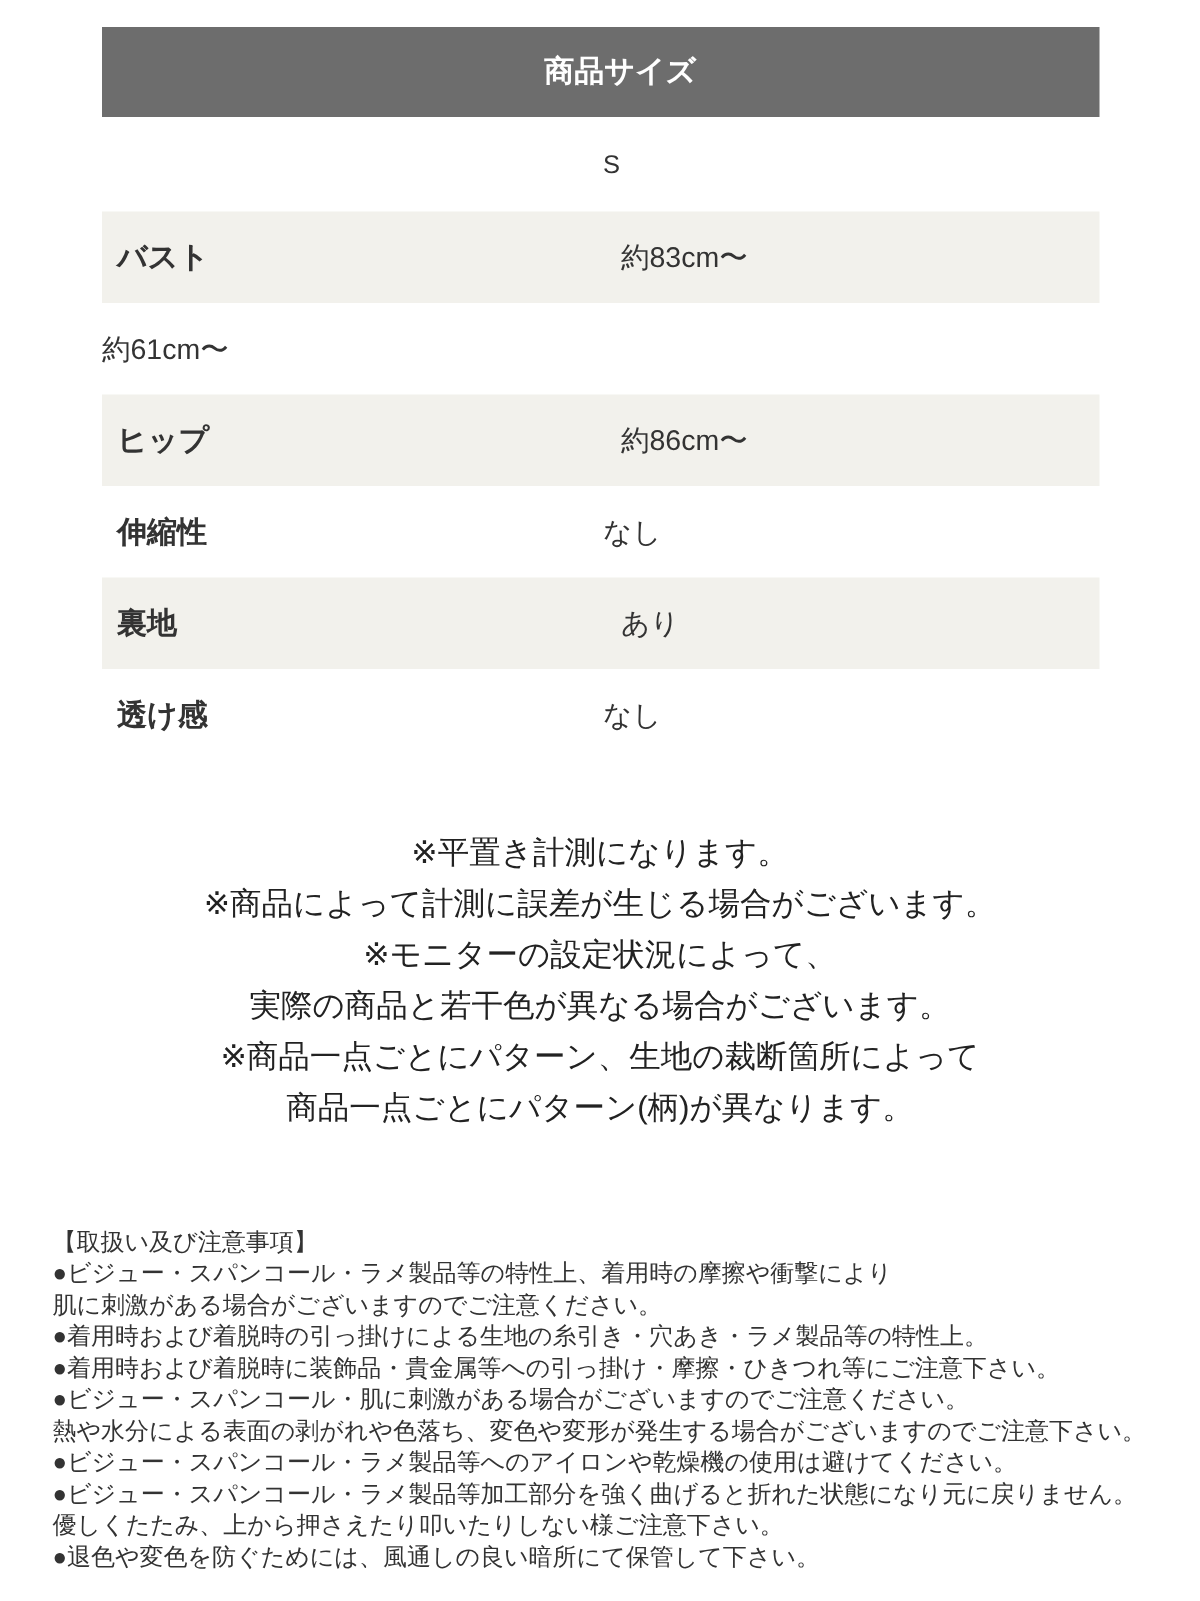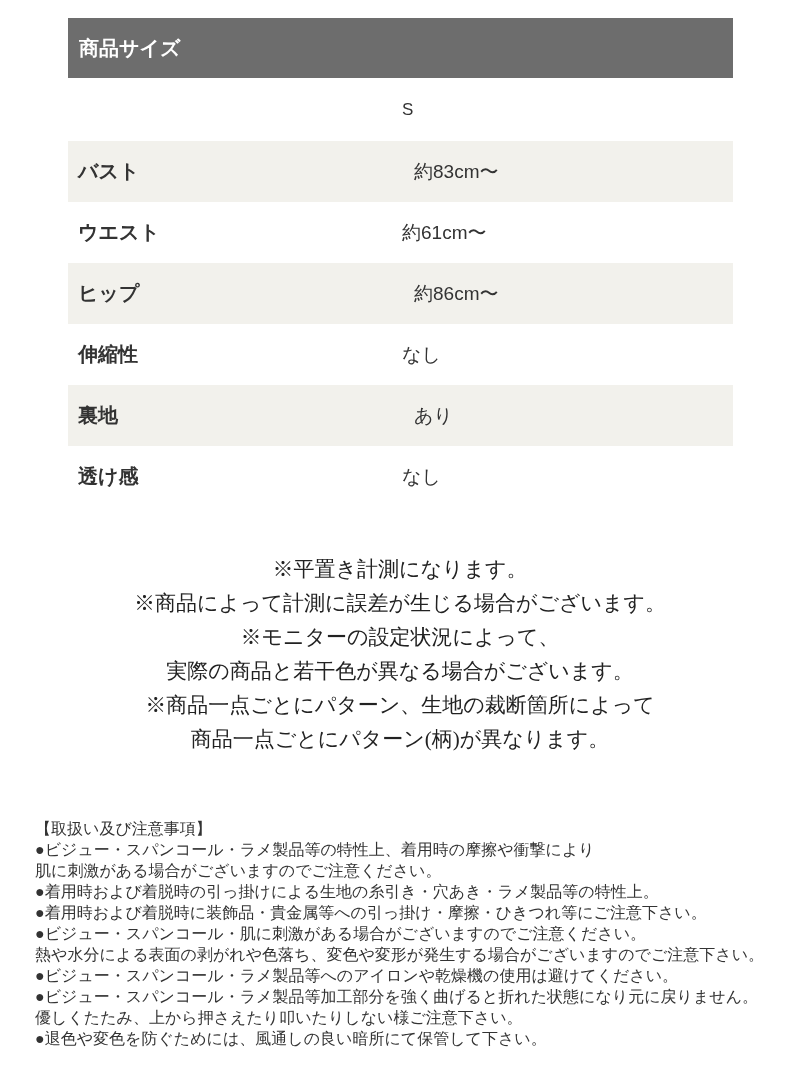--- a/index.html
+++ b/index.html
@@ -24,22 +24,23 @@
     top: 18px;
     width: 665px;
   }
   .table-header {
     height: 60px;
     background: #6d6d6d;
     color: #ffffff;
     font-size: 20px;
     font-weight: bold;
     line-height: 60px;
-    padding-left: 11px;
+    padding-left: 26px;
     box-sizing: border-box;
+    text-align: center;
   }
   .size-row {
     display: flex;
     align-items: center;
     height: 61px;
     background: #ffffff;
   }
   .size-row.col-head {
     height: 63px;
   }
@@ -68,21 +69,20 @@
   
   .notes {
     position: absolute;
     left: 0;
     top: 552px;
     width: 800px;
     text-align: center;
     font-size: 21px;
     line-height: 34px;
     color: #222222;
-    font-family: Liberation Serif, serif;
   }
 
   
   .care {
     position: absolute;
     left: 35px;
     top: 786px;
     width: 762px;
     font-size: 16px;
     line-height: 21px;
@@ -101,21 +101,20 @@
     <div class="size-row col-head">
       <div class="cell-label"></div>
       <div class="cell-value">S</div>
     </div>
 
     <div class="size-row alt">
       <div class="cell-label">バスト</div>
       <div class="cell-value">約83cm〜</div>
     </div>
     <div class="size-row">
-      <div class="cell-label">ウエスト</div>
       <div class="cell-value">約61cm〜</div>
     </div>
     <div class="size-row alt">
       <div class="cell-label">ヒップ</div>
       <div class="cell-value">約86cm〜</div>
     </div>
     <div class="size-row">
       <div class="cell-label">伸縮性</div>
       <div class="cell-value">なし</div>
     </div>

